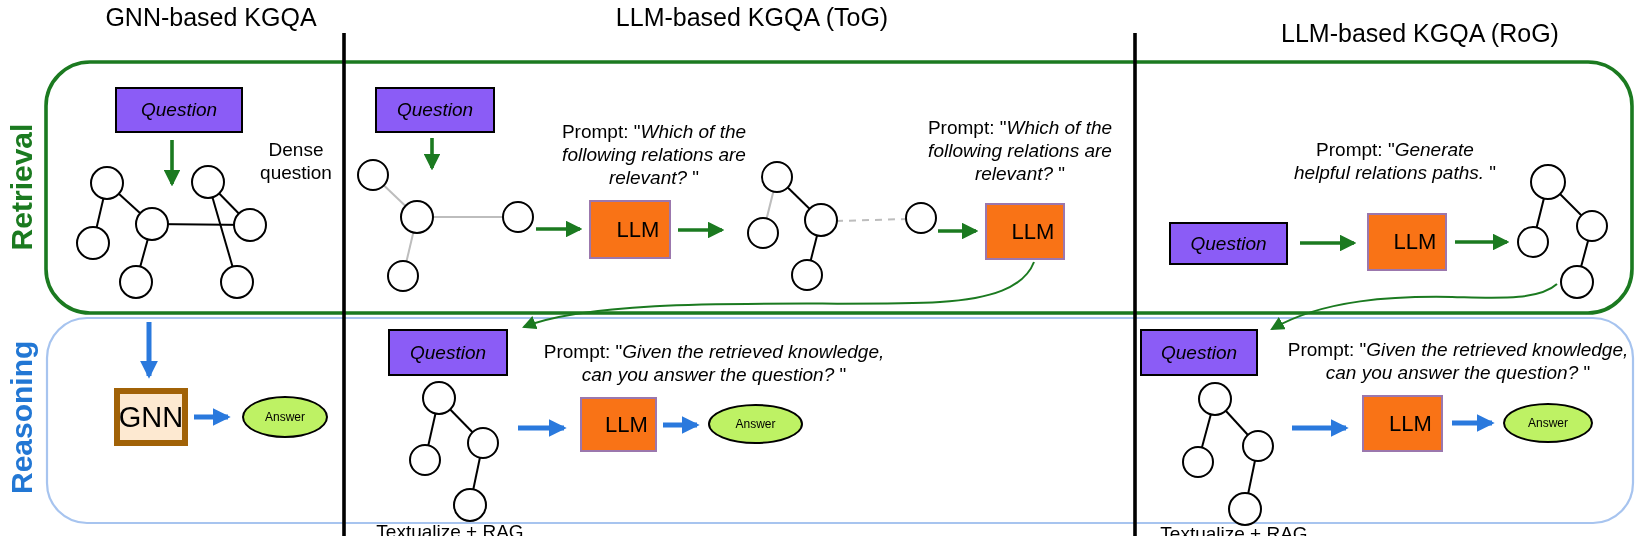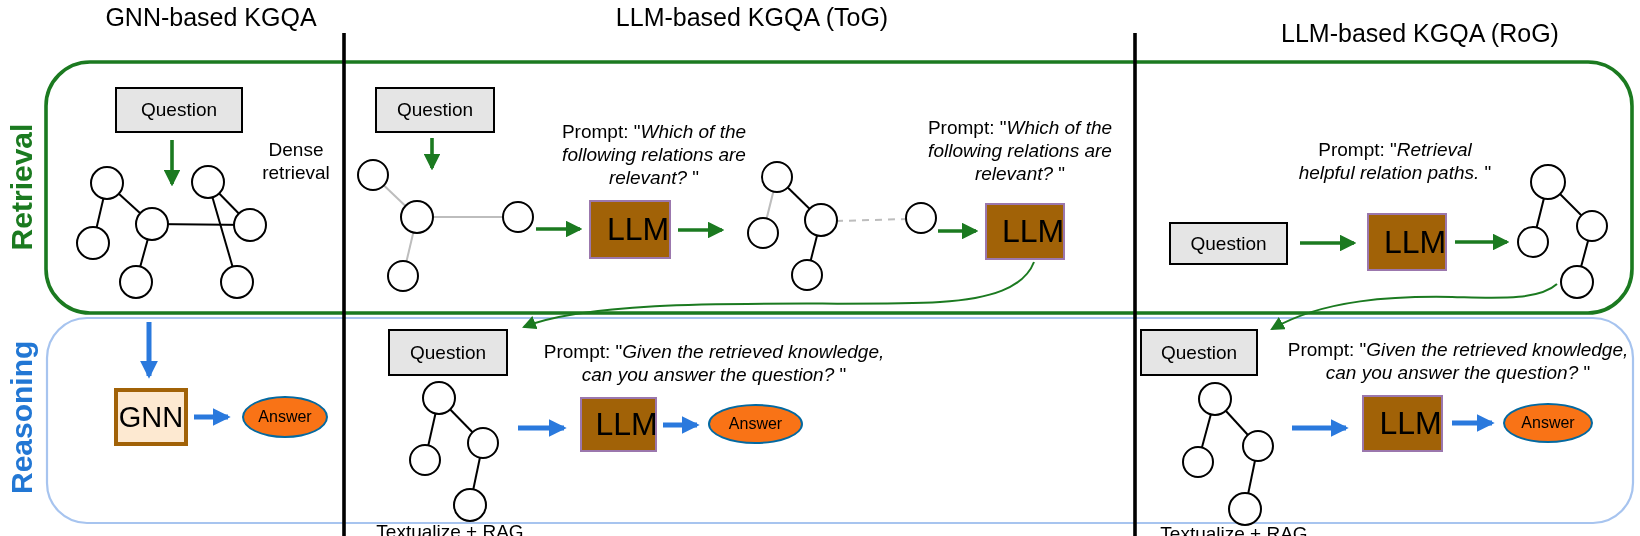--- a/index.html
+++ b/index.html
@@ -7,35 +7,35 @@
     position:relative;width:1640px;height:536px;background:#ffffff;overflow:hidden;
     font-family:"Liberation Sans", sans-serif;color:#000;
   }
   #stage svg{position:absolute;left:0;top:0;}
   .abs{position:absolute;}
   .hdr{font-size:25px;font-weight:normal;text-align:center;white-space:nowrap;}
   .side{font-size:30px;font-weight:bold;text-align:center;transform:rotate(-90deg);white-space:nowrap;}
   .side.green{color:#1b7a20;}
   .side.blue{color:#2277d4;}
   .qbox{
-    box-sizing:border-box;border:2px solid #000;background:#e5e5e5;
+    box-sizing:border-box;border:2px solid #000;background:#8b5cf6;
     display:flex;align-items:center;justify-content:center;
-    font-size:19px;text-align:right;
+    font-size:19px;text-align:right;font-style:italic;
   }
   .llmbox{
-    box-sizing:border-box;border:2px solid #9b77ad;background:#a16207;
-    display:flex;align-items:center;justify-content:center;font-size:32px;padding-left:16px;
+    box-sizing:border-box;border:2px solid #9b77ad;background:#f97316;
+    display:flex;align-items:center;justify-content:center;font-size:22px;padding-left:16px;
   }
   .gnnbox{
-    box-sizing:border-box;border:4px solid #a16207;background:#fde9d1;
+    box-sizing:border-box;border:6px solid #a16207;background:#fde9d1;
     display:flex;align-items:center;justify-content:center;font-size:29px;
   }
   .oval{
-    box-sizing:border-box;border:2px solid #0369a1;background:#f97316;border-radius:50%;
-    display:flex;align-items:center;justify-content:center;font-size:16px;
+    box-sizing:border-box;border:2px solid #000000;background:#bef264;border-radius:50%;
+    display:flex;align-items:center;justify-content:center;font-size:12px;
   }
   .prompt{font-size:19px;line-height:23px;text-align:center;}
   .prompt i{font-style:italic;}
   .cap{font-size:19px;text-align:center;white-space:nowrap;}
 </style>
 </head>
 <body>
 
 <div id="stage">
 
@@ -191,32 +191,32 @@
   <div class="abs llmbox" style="left:1367px;top:213px;width:80px;height:58px;">LLM</div>
   <div class="abs llmbox" style="left:580px;top:397px;width:77px;height:55px;">LLM</div>
   <div class="abs llmbox" style="left:1362px;top:395px;width:81px;height:57px;">LLM</div>
 
   <div class="abs gnnbox" style="left:114px;top:388px;width:74px;height:58px;">GNN</div>
 
   <div class="abs oval" style="left:242px;top:396px;width:86px;height:42px;">Answer</div>
   <div class="abs oval" style="left:708px;top:404px;width:95px;height:40px;">Answer</div>
   <div class="abs oval" style="left:1503px;top:403px;width:90px;height:40px;">Answer</div>
 
-  <div class="abs prompt" style="left:248px;top:138px;width:96px;">Dense retrieval</div>
+  <div class="abs prompt" style="left:248px;top:138px;width:96px;">Dense question</div>
   <div class="abs cap" style="left:360px;top:521px;width:180px;">Textualize + RAG</div>
   <div class="abs cap" style="left:1144px;top:523px;width:180px;">Textualize + RAG</div>
 
   <div class="abs prompt" style="left:548px;top:120px;width:212px;">
     <span>Prompt: "</span><i>Which of the following relations are relevant?</i><span> "</span>
   </div>
   <div class="abs prompt" style="left:914px;top:116px;width:212px;">
     <span>Prompt: "</span><i>Which of the following relations are relevant?</i><span> "</span>
   </div>
   <div class="abs prompt" style="left:1289px;top:138px;width:212px;">
-    <span>Prompt: "</span><i>Retrieval helpful relation paths.</i><span> "</span>
+    <span>Prompt: "</span><i>Generate helpful relations paths.</i><span> "</span>
   </div>
   <div class="abs prompt" style="left:534px;top:340px;width:360px;">
     <span>Prompt: "</span><i>Given the retrieved knowledge, can you answer the question?</i><span> "</span>
   </div>
   <div class="abs prompt" style="left:1272px;top:338px;width:372px;">
     <span>Prompt: "</span><i>Given the retrieved knowledge, can you answer the question?</i><span> "</span>
   </div>
 
 </div>
 

